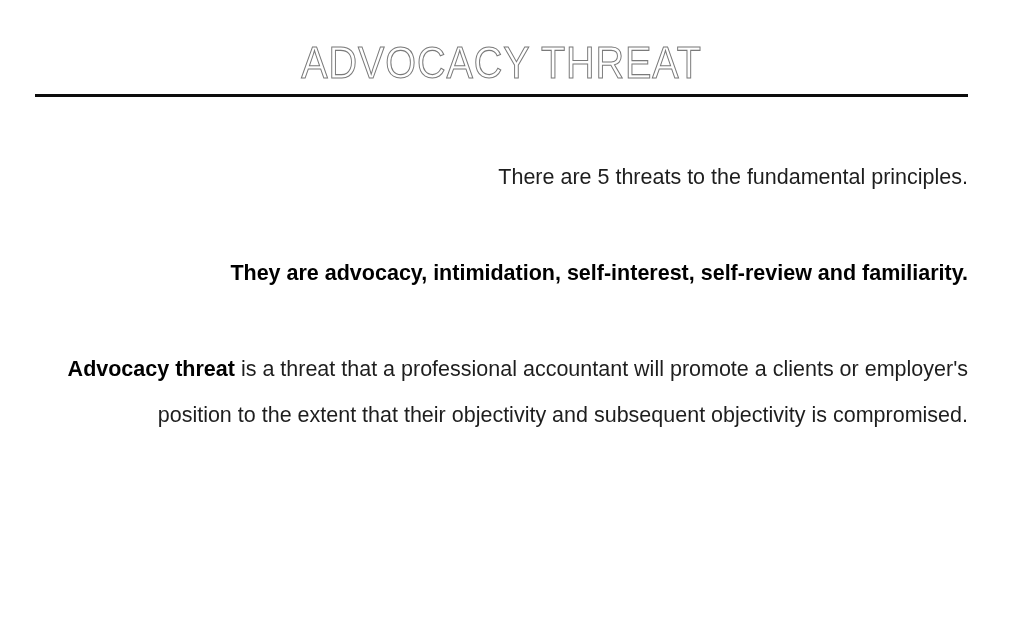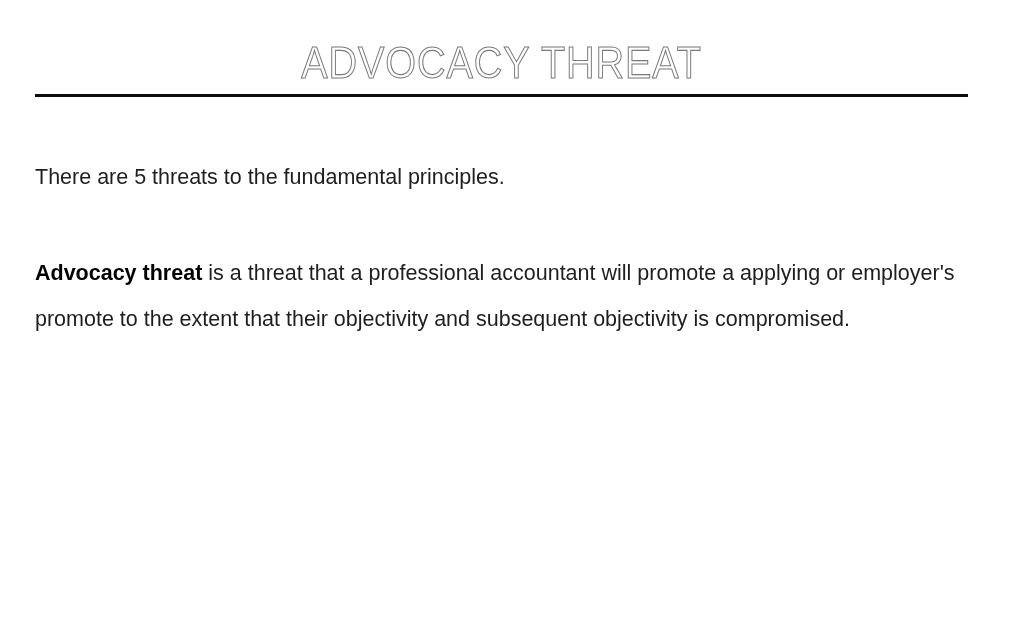--- a/index.html
+++ b/index.html
@@ -50,20 +50,21 @@
   }
   .para {
     margin: 0 0 50px 0;
   }
   .line {
     display: block;
     white-space: nowrap;
     font-size: 21.5px;
     line-height: 46px;
     color: #1e1e1e;
+    text-align: right;
   }
   .line strong {
     font-weight: 700;
     color: #000000;
   }
 </style>
 </head>
 <body>
 
 <main class="page">
@@ -76,26 +77,31 @@
   </header>
 
   <section class="content">
 
     <div class="para">
       <span class="line">
         <span>There are 5 threats to the fundamental principles.</span>
       </span>
     </div>
 
+    <div class="para">
+      <span class="line">
+        <strong>They are advocacy, intimidation, self-interest, self-review and familiarity.</strong>
+      </span>
+    </div>
 
     <div class="para">
       <span class="line">
-        <strong>Advocacy threat</strong><span> is a threat that a professional accountant will promote a applying or employer's</span>
+        <strong>Advocacy threat</strong><span> is a threat that a professional accountant will promote a clients or employer's</span>
       </span>
       <span class="line">
-        <span>promote to the extent that their objectivity and subsequent objectivity is compromised.</span>
+        <span>position to the extent that their objectivity and subsequent objectivity is compromised.</span>
       </span>
     </div>
 
 
   </section>
 
 </main>
 
 </body></html>

